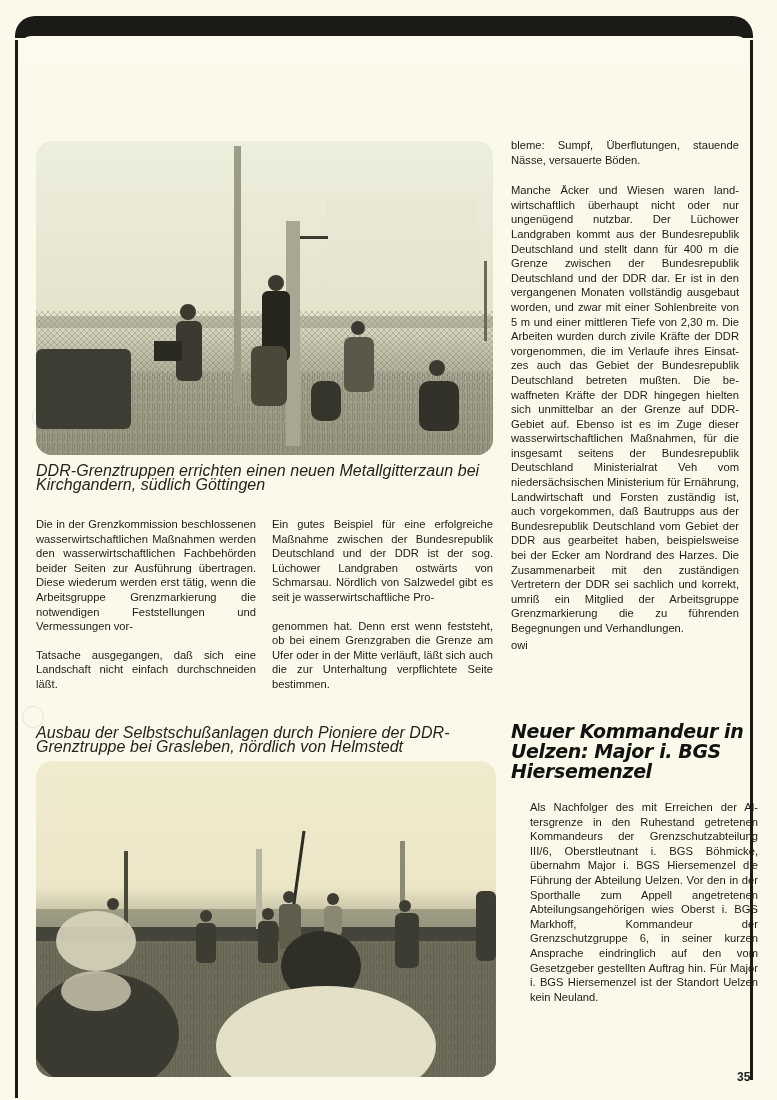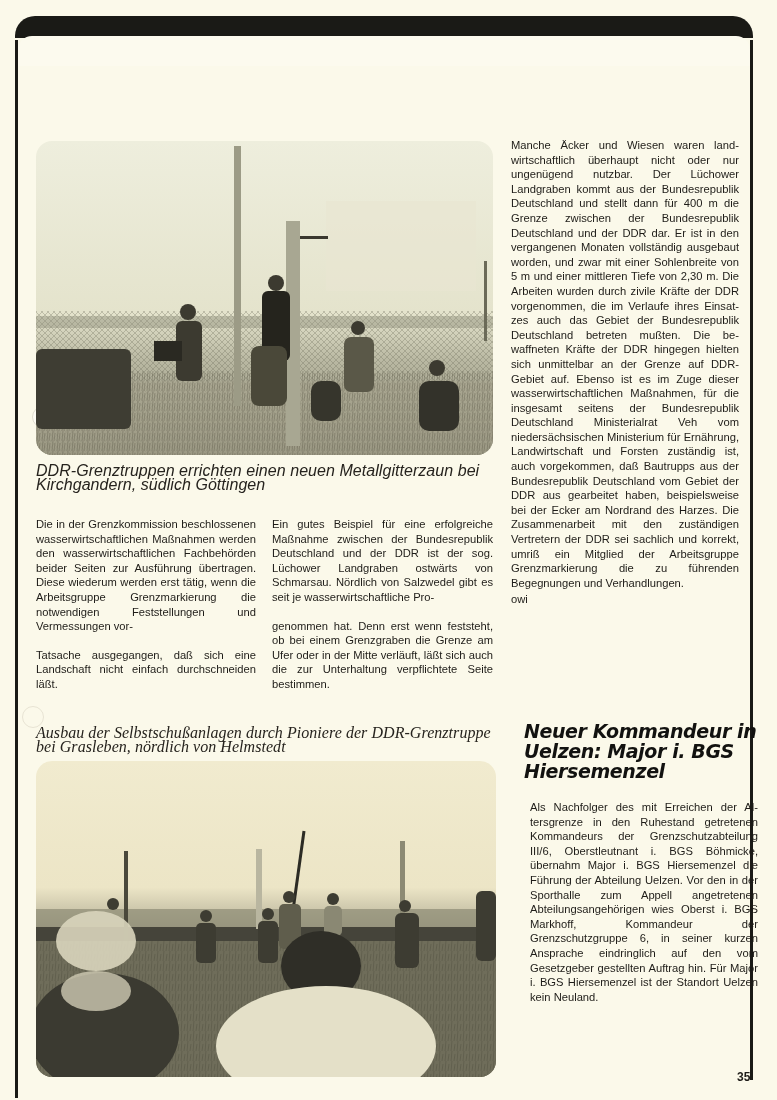--- a/index.html
+++ b/index.html
@@ -38,21 +38,21 @@
     .col {
       position: absolute; font-size: 11.2px; line-height: 14.6px;
       text-align: justify; color: #1e1c18;
       hyphens: manual;
     }
     .col p { margin: 0; }
     .col p + p { margin-top: 14px; }
     .col p.tight + p.tight { margin-top: 16px; }
     .signoff { text-align: left; margin-top: 2px !important; }
     .headline {
-      position: absolute; left: 524px; top: 721px; width: 240px;
+      position: absolute; left: 511px; top: 721px; width: 240px;
       font-family: "DejaVu Sans", sans-serif; font-weight: bold; font-style: italic;
       font-size: 19px; line-height: 20px; color: #121210; letter-spacing: -0.4px;
     }
     .page-number {
       position: absolute; left: 737px; top: 1070px; font-size: 12px; font-weight: bold;
       color: #1e1c18;
     }
     .hole {
       position: absolute; width: 20px; height: 20px; border-radius: 50%;
       border: 1px solid #e0ddd0; background: #fdfcf4;
@@ -125,25 +125,26 @@
   <p>Die in der Grenzkommission beschlos­senen wasserwirtschaftlichen Maßnah­men werden den wasserwirtschaftlichen Fachbehörden beider Seiten zur Aus­führung übertragen. Diese wiederum werden erst tätig, wenn die Arbeitsgrup­pe Grenzmarkierung die notwendigen Feststellungen und Vermessungen vor-</p>
   <p>Tatsache ausgegangen, daß sich eine Landschaft nicht einfach durchschnei­den läßt.</p>
 </div>
 
 <div class="col" style="left:272px; top:517px; width:221px;">
   <p>Ein gutes Beispiel für eine erfolgreiche Maßnahme zwischen der Bundesrepu­blik Deutschland und der DDR ist der sog. Lüchower Landgraben ostwärts von Schmarsau. Nördlich von Salzwedel gibt es seit je wasserwirtschaftliche Pro-</p>
   <p>genommen hat. Denn erst wenn fest­steht, ob bei einem Grenzgraben die Grenze am Ufer oder in der Mitte ver­läuft, läßt sich auch die zur Unterhaltung verpflichtete Seite bestimmen.</p>
 </div>
 
 <div class="col" style="left:511px; top:138px; width:228px;">
+  <p class="tight">bleme: Sumpf, Überflutungen, stauende Nässe, versauerte Böden.</p>
   <p class="tight">Manche Äcker und Wiesen waren land­wirtschaftlich überhaupt nicht oder nur ungenügend nutzbar. Der Lüchower Landgraben kommt aus der Bundesre­publik Deutschland und stellt dann für 400 m die Grenze zwischen der Bundes­republik Deutschland und der DDR dar. Er ist in den vergangenen Monaten voll­ständig ausgebaut worden, und zwar mit einer Sohlenbreite von 5 m und einer mittleren Tiefe von 2,30 m. Die Arbeiten wurden durch zivile Kräfte der DDR vor­genommen, die im Verlaufe ihres Einsat­zes auch das Gebiet der Bundesrepublik Deutschland betreten mußten. Die be­waffneten Kräfte der DDR hingegen hiel­ten sich unmittelbar an der Grenze auf DDR-Gebiet auf. Ebenso ist es im Zuge dieser wasserwirtschaftlichen Maßnah­men, für die insgesamt seitens der Bun­desrepublik Deutschland Ministerialrat Veh vom niedersächsischen Ministe­rium für Ernährung, Landwirtschaft und Forsten zuständig ist, auch vorgekom­men, daß Bautrupps aus der Bundesre­publik Deutschland vom Gebiet der DDR aus gearbeitet haben, beispielsweise bei der Ecker am Nordrand des Harzes. Die Zusammenarbeit mit den zuständigen Vertretern der DDR sei sachlich und kor­rekt, umriß ein Mitglied der Arbeitsgrup­pe Grenzmarkierung die zu führenden Begegnungen und Verhandlungen.</p>
   <p class="signoff">owi</p>
 </div>
 
-<div class="caption" style="left:36px; top:726px; width:460px;font-family:Liberation Serif, serif;">Ausbau der Selbstschußanlagen durch Pioniere der DDR-Grenztruppe bei Grasleben, nördlich von Helmstedt</div>
+<div class="caption" style="left:36px; top:726px; width:460px;">Ausbau der Selbstschußanlagen durch Pioniere der DDR-Grenztruppe bei Grasleben, nördlich von Helmstedt</div>
 
 <div class="photo" style="left:36px; top:761px; width:460px; height:316px;">
   <svg width="460" height="316" viewBox="0 0 460 316">
     <defs>
       <linearGradient id="sky2" x1="0" y1="0" x2="0" y2="1">
         <stop offset="0" stop-color="#f1ebcf"></stop>
         <stop offset="0.4" stop-color="#ece5c6"></stop>
         <stop offset="0.55" stop-color="#a9a58e"></stop>
         <stop offset="1" stop-color="#7d7a66"></stop>
       </linearGradient>

